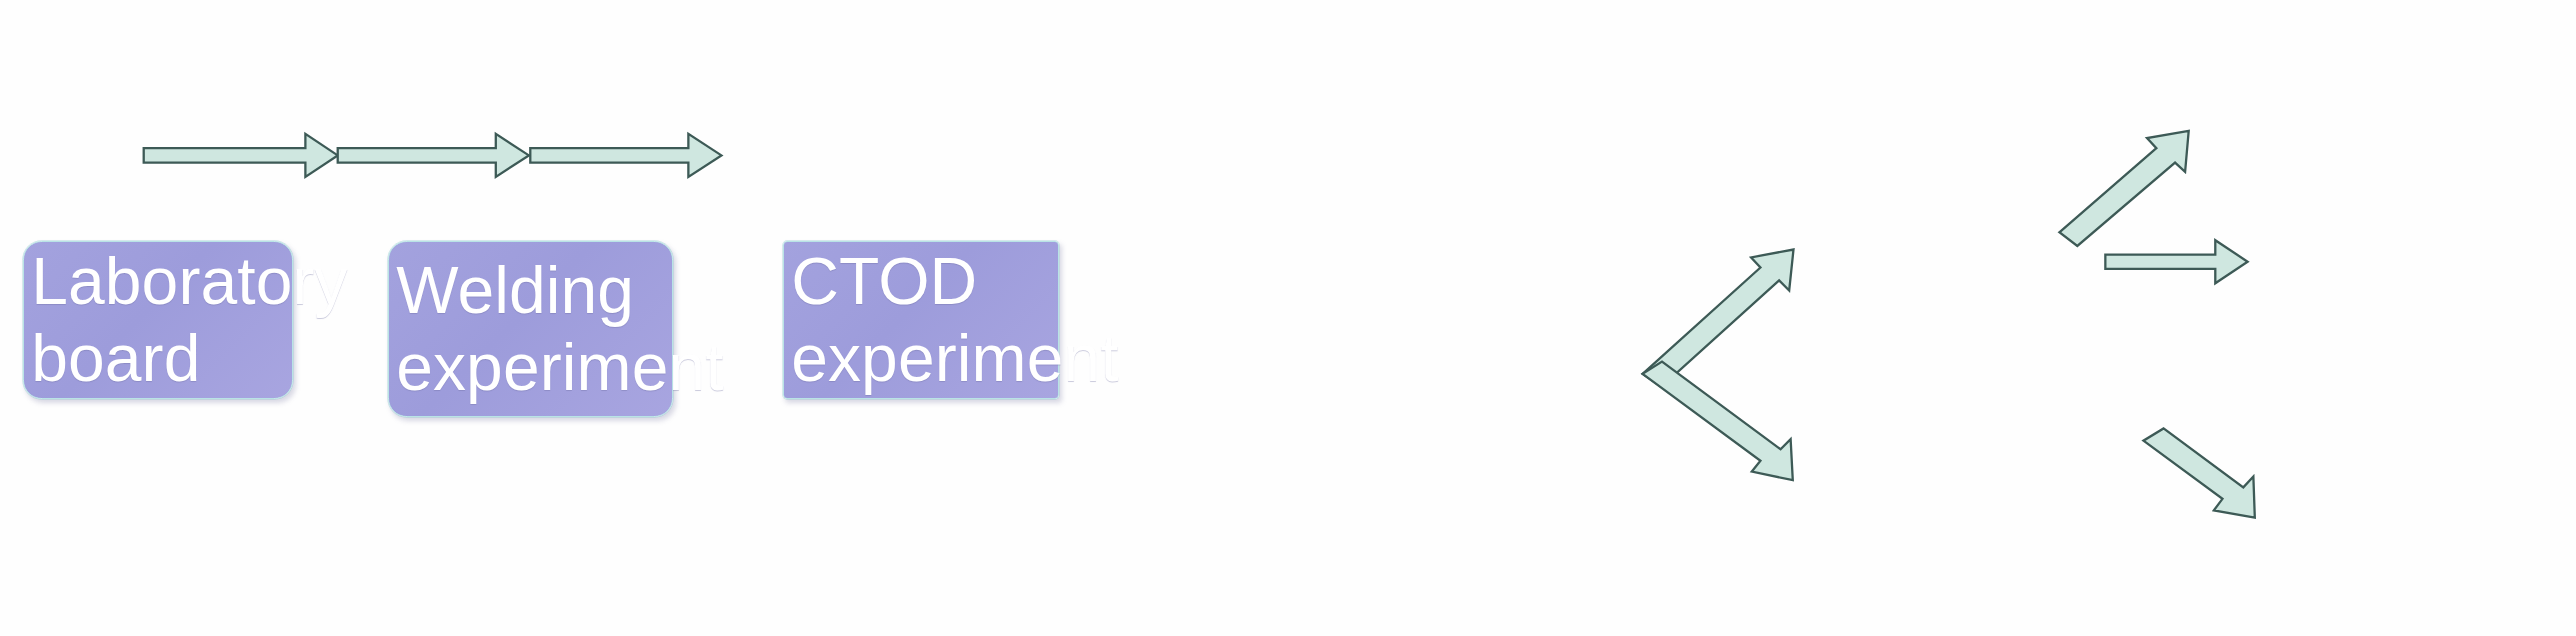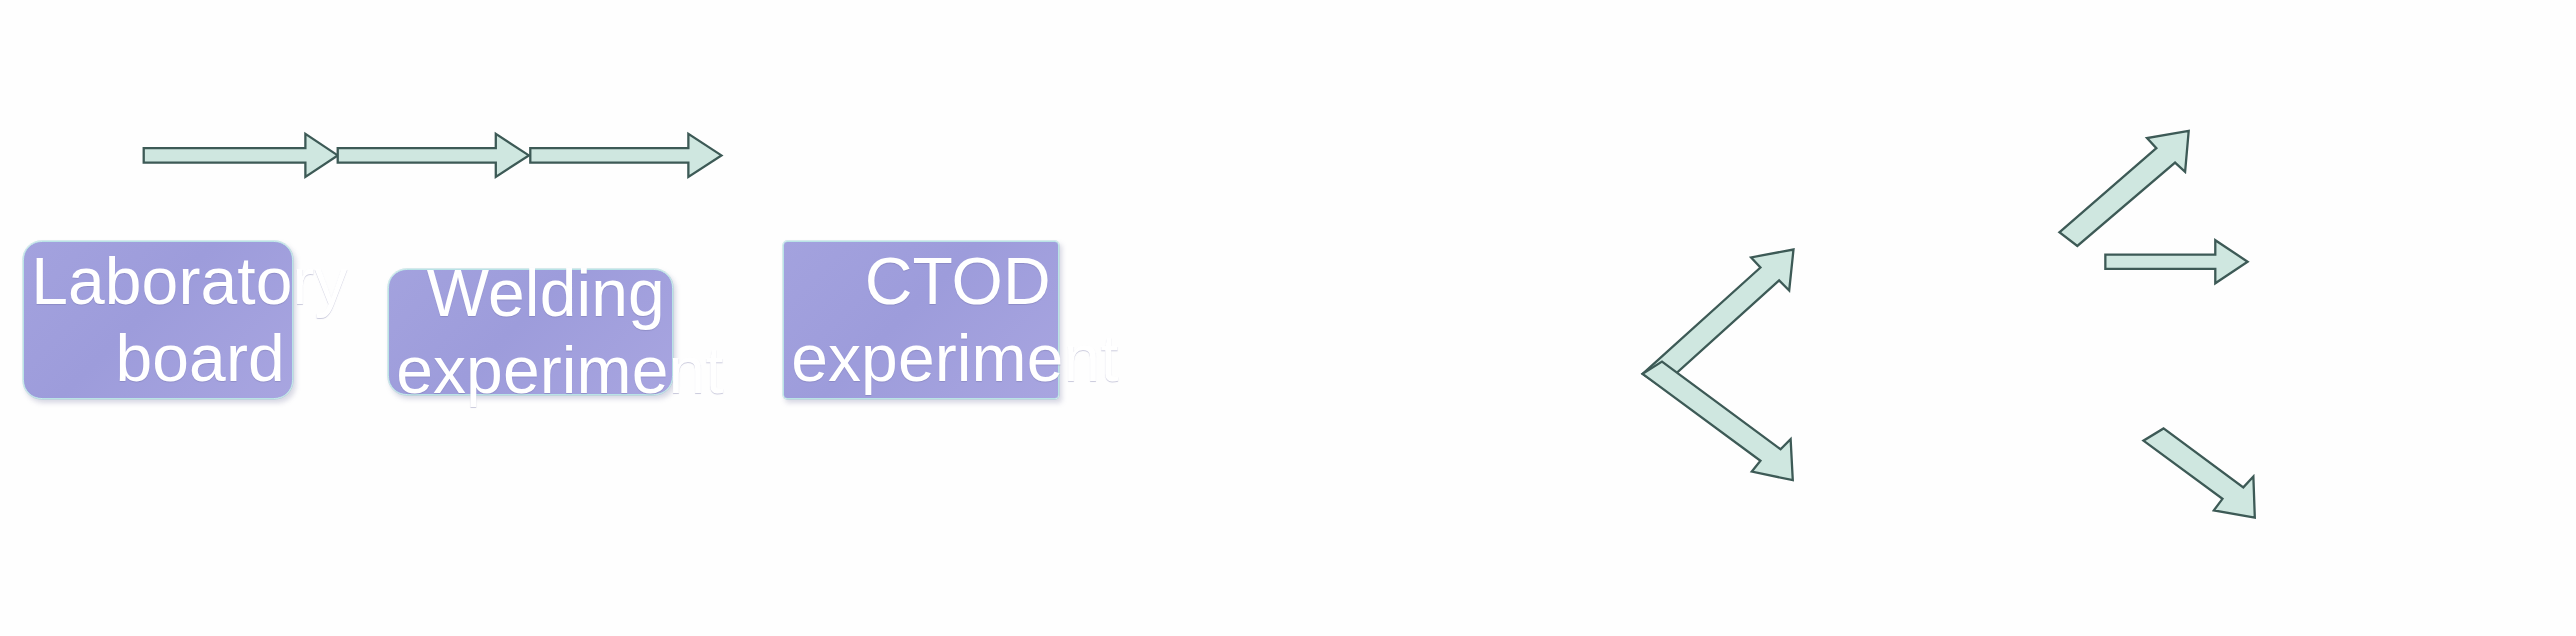--- a/index.html
+++ b/index.html
@@ -15,21 +15,21 @@
     background: #fefefe;
     font-family: "Liberation Sans", sans-serif;
     overflow: hidden;
   }
   .node {
     position: absolute;
     box-sizing: border-box;
     display: flex;
     align-items: center;
     justify-content: center;
-    text-align: right;
+    text-align: left;
     border-radius: 18.7px;
     background: linear-gradient(135deg, #a3a2de 0%, #9d9cdb 45%, #a8a5e0 100%);
     border: 1.4px solid #b9e3e6;
     box-shadow: 0 0 0 0.7px rgba(140,200,205,0.45),
                 2.9px 3.6px 5px rgba(120,120,160,0.28);
     color: #ffffff;
     line-height: 1.16;
     letter-spacing: 0.1px;
     text-shadow: 0 0.7px 0.7px rgba(110,110,160,0.35);
     white-space: pre-line;
@@ -79,21 +79,21 @@
 
     <polygon class="blockarrow" points="2983,613 3093,694 3081,710 3138,720 3136,663 3122,678 3011,596"></polygon>
 
   </svg>
 
   <div class="node" style="left: 23px; top: 241px; width: 270px; height: 158px; font-size: 66px; border-radius: 18.7px;">
     <span class="node-label">Laboratory
 board</span>
   </div>
 
-  <div class="node" style="left: 388px; top: 241px; width: 285px; height: 126px; font-size: 66px; border-radius: 18.7px; margin-top: 28px;">
+  <div class="node" style="left: 388px; top: 241px; width: 285px; height: 176px; font-size: 66px; border-radius: 18.7px;">
     <span class="node-label">Welding
 experiment</span>
   </div>
 
   <div class="node" style="left: 783px; top: 241px; width: 276px; height: 158px; font-size: 66px; border-radius: 4px;">
     <span class="node-label">CTOD
 experiment</span>
   </div>
 
 </div>

